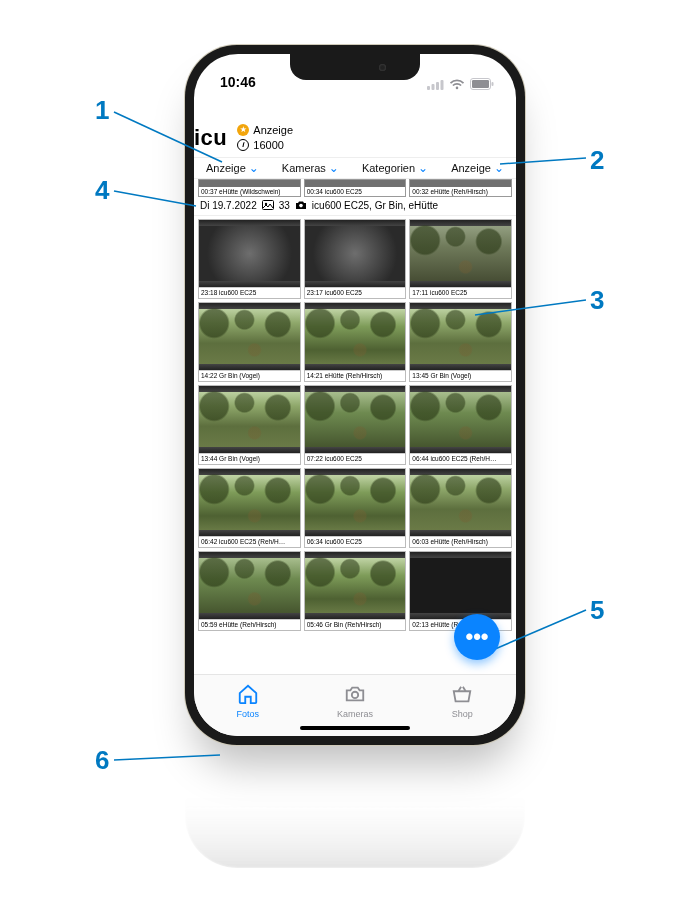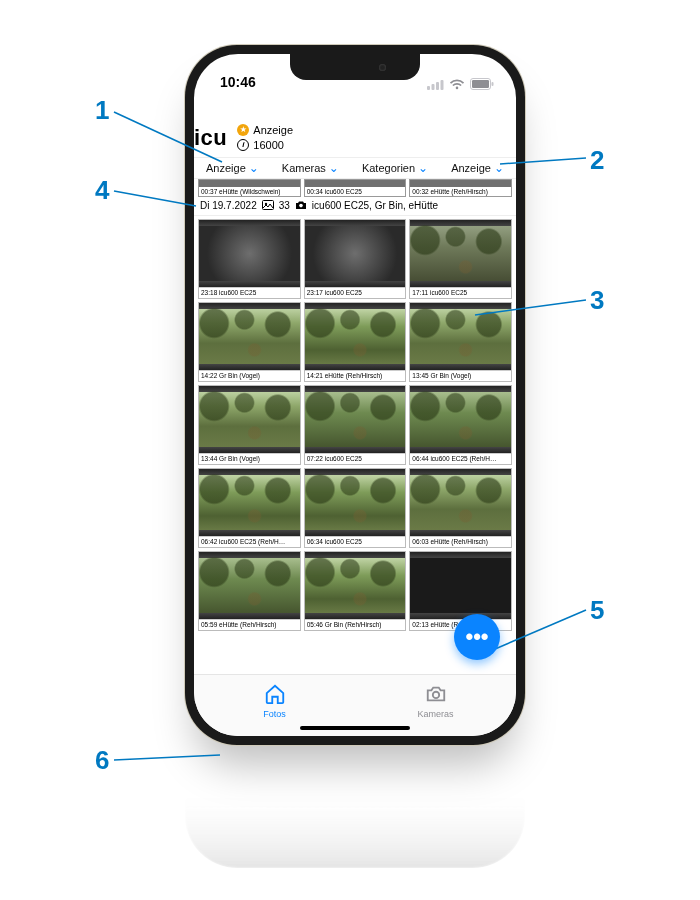--- a/index.html
+++ b/index.html
@@ -471,20 +471,29 @@
       </div>
       <div class="tab">
         <span>
           <svg viewBox="0 0 24 24" fill="none" stroke="currentColor" stroke-width="2">
               <path d="M3 8h4l2-3h6l2 3h4v11H3z"></path>
               <circle cx="12" cy="13" r="3.5"></circle>
             </svg>
         </span>
         <span>Kameras</span>
       </div>
+      <div class="tab">
+        <span>
+          <svg viewBox="0 0 24 24" fill="none" stroke="currentColor" stroke-width="2">
+              <path d="M3 9h18l-2 11H5L3 9z"></path>
+              <path d="M8 9l3-5M16 9l-3-5"></path>
+            </svg>
+        </span>
+        <span>Shop</span>
+      </div>
     </div>
 
     <div class="home-ind"></div>
   </div>
 </div>
 
 <div class="reflection"></div>
 
 <div class="callout-num" style="left:95px; top:95px;">1</div>
 <div class="callout-num" style="left:590px;top:145px;">2</div>

